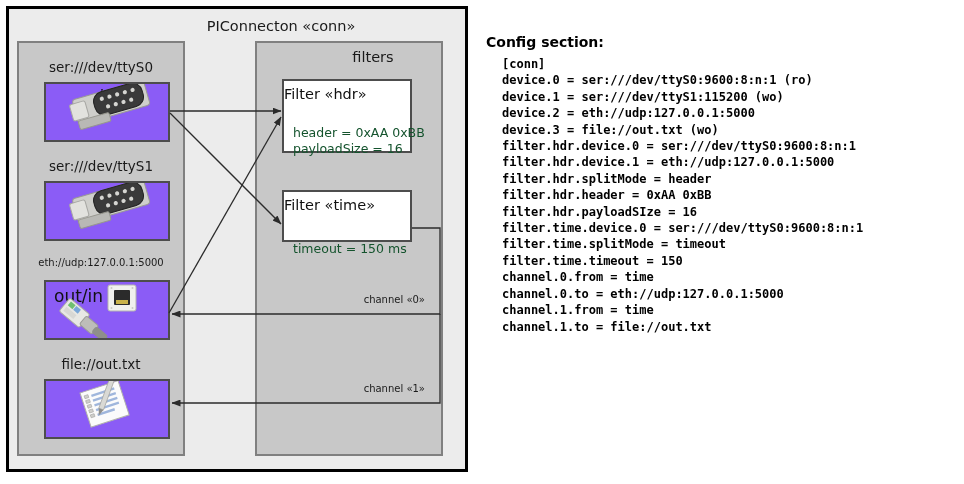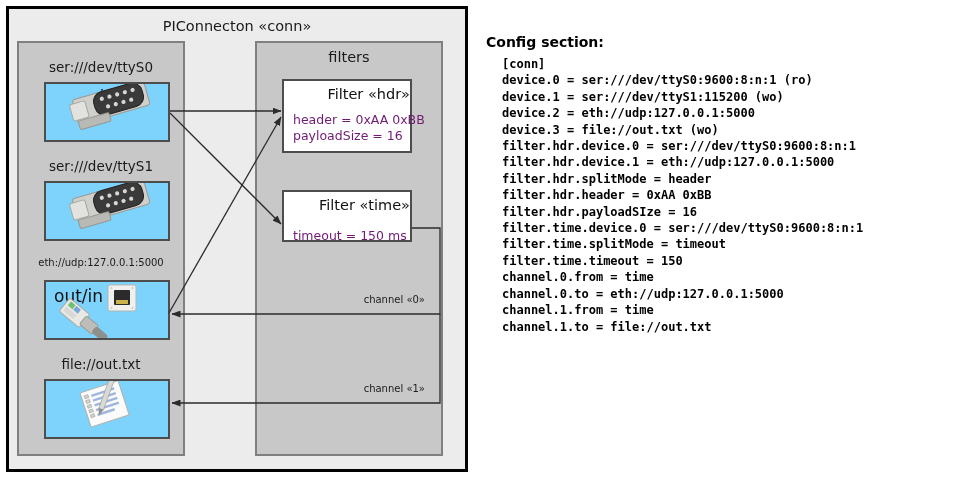--- a/index.html
+++ b/index.html
@@ -6,47 +6,47 @@
   body{width:964px;height:484px;position:relative;overflow:hidden;
        font-family:"DejaVu Sans","Liberation Sans",sans-serif;}
 
   
   #diagram-root{position:absolute;left:0;top:0;width:478px;height:484px;}
 
   .outer-frame{position:absolute;left:6px;top:6px;width:462px;height:466px;
       background:#ececec;border:3px solid #000;box-sizing:border-box;}
 
   .frame-title{position:absolute;left:0;top:9px;width:100%;text-align:center;
-      font-size:14.5px;color:#1a1a1a;}
+      font-size:14.5px;color:#1a1a1a;padding-left:44px;}
 
   .group-box{position:absolute;background:#c8c8c8;border:2px solid #808080;
       box-sizing:border-box;}
   .group-title{position:absolute;left:0;top:6px;width:100%;text-align:center;
-      font-size:14.5px;color:#1a1a1a;}
+      font-size:14.5px;color:#1a1a1a;padding-left:24px;}
 
   
   #devices-group{left:17px;top:41px;width:168px;height:415px;}
   #filters-group{left:255px;top:41px;width:188px;height:415px;}
 
   
   .device-label{position:absolute;text-align:center;font-size:13.5px;color:#1a1a1a;
       width:130px;}
-  .device-box{position:absolute;width:126px;height:60px;background:#7dd3fc;
+  .device-box{position:absolute;width:126px;height:60px;background:#8b5cf6;
       border:2px solid #4d4d4d;box-sizing:border-box;}
   .device-io{position:absolute;left:0;top:2px;width:100%;text-align:center;
       font-size:16px;color:#111;}
   .device-io.left{text-align:left;left:8px;width:auto;top:4px;font-size:17px;}
 
   
   .filter-box{position:absolute;background:#ffffff;border:2px solid #4d4d4d;
       box-sizing:border-box;}
-  .filter-title{position:absolute;left:0;top:5px;width:100%;text-align:right;
+  .filter-title{position:absolute;left:0;top:5px;width:100%;text-align:left;
       font-size:14.5px;color:#111;}
-  .filter-prop{position:absolute;left:9px;font-size:12.5px;color:#701a75;
-      white-space:nowrap;}
+  .filter-prop{position:absolute;left:9px;font-size:12.5px;color:#14532d;
+      white-space:nowrap;margin-top:13px;}
 
   .channel-label{position:absolute;font-size:10px;color:#1a1a1a;text-align:right;}
 
   svg.overlay{position:absolute;left:0;top:0;width:478px;height:484px;
       pointer-events:none;}
 
   
   #config-panel{position:absolute;left:481px;top:0;width:483px;height:484px;}
   .config-heading{position:absolute;left:5px;top:8px;font-size:14px;
       font-weight:bold;color:#000;font-family:"DejaVu Sans","Liberation Sans",sans-serif;margin-top:26px;}

